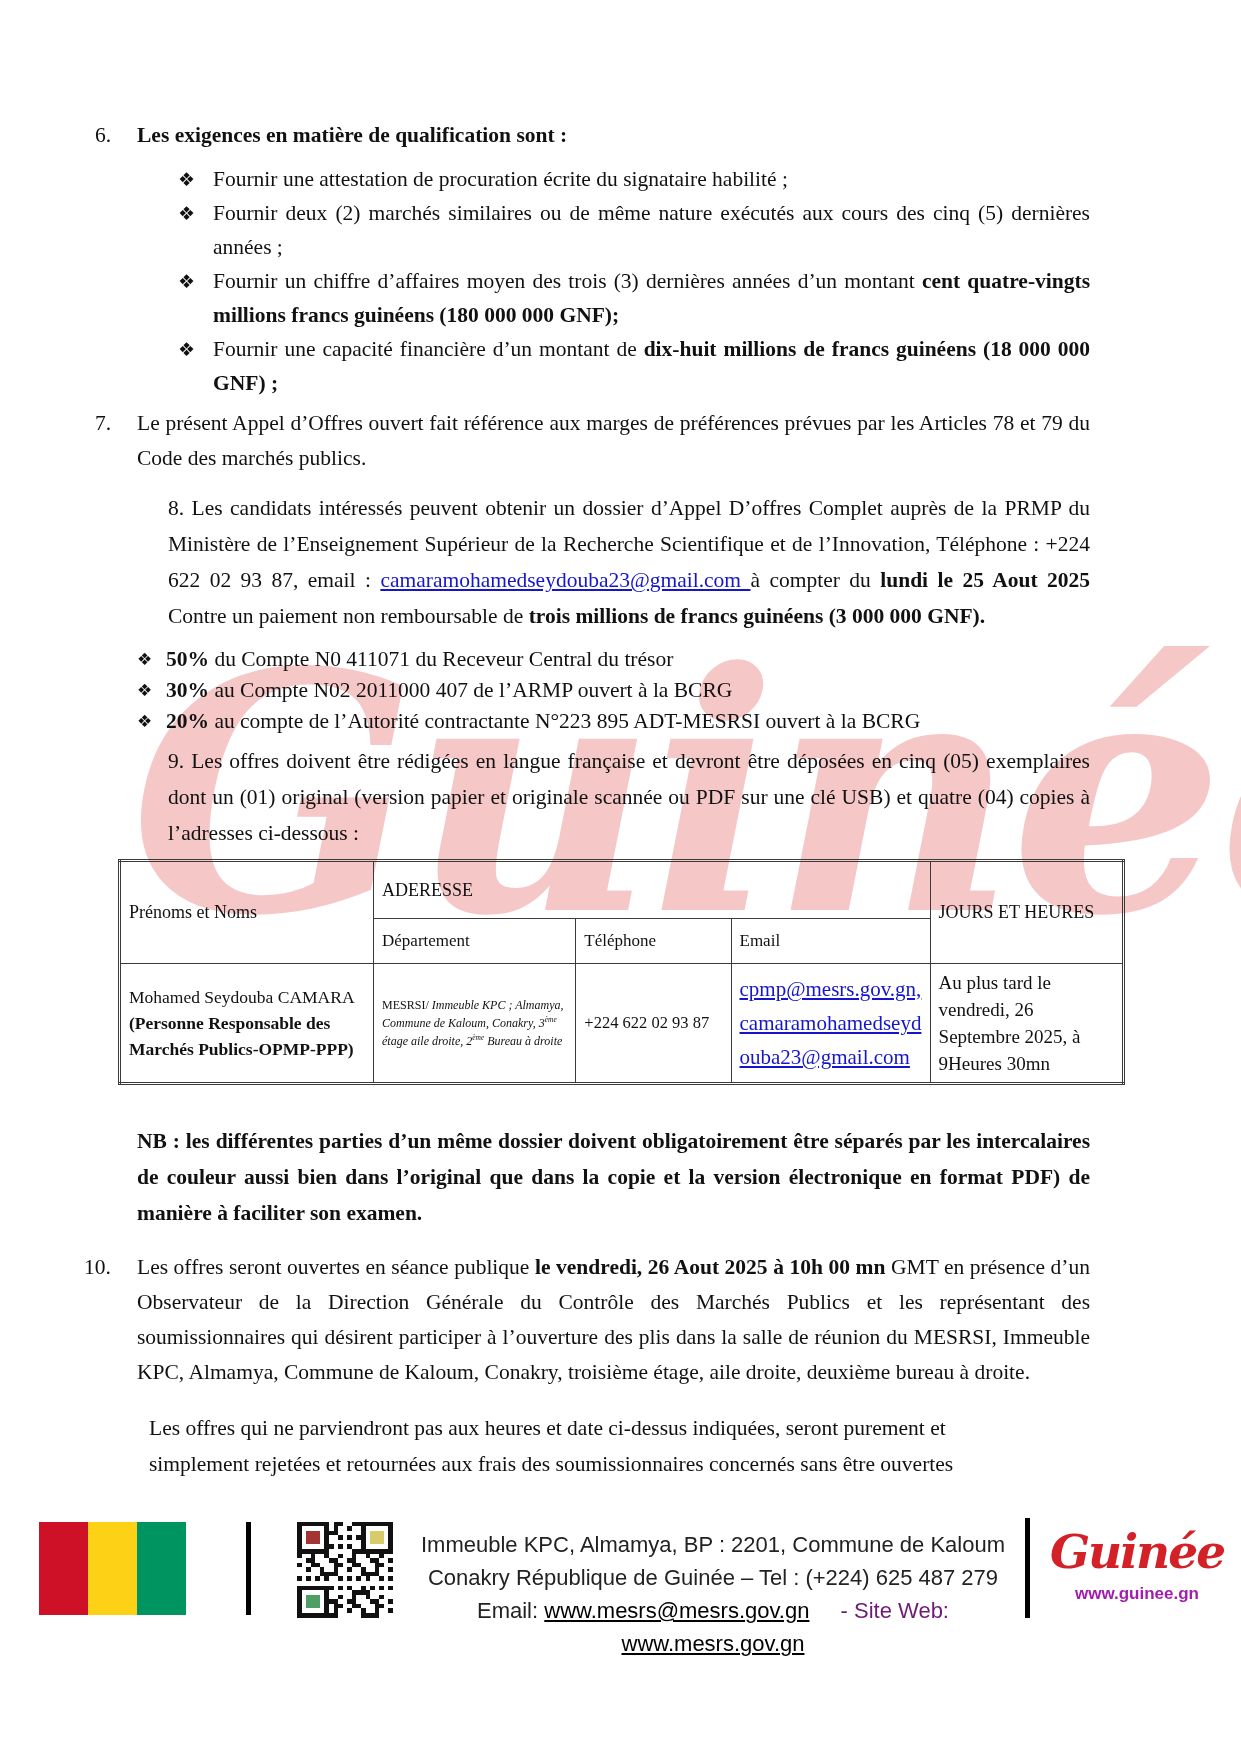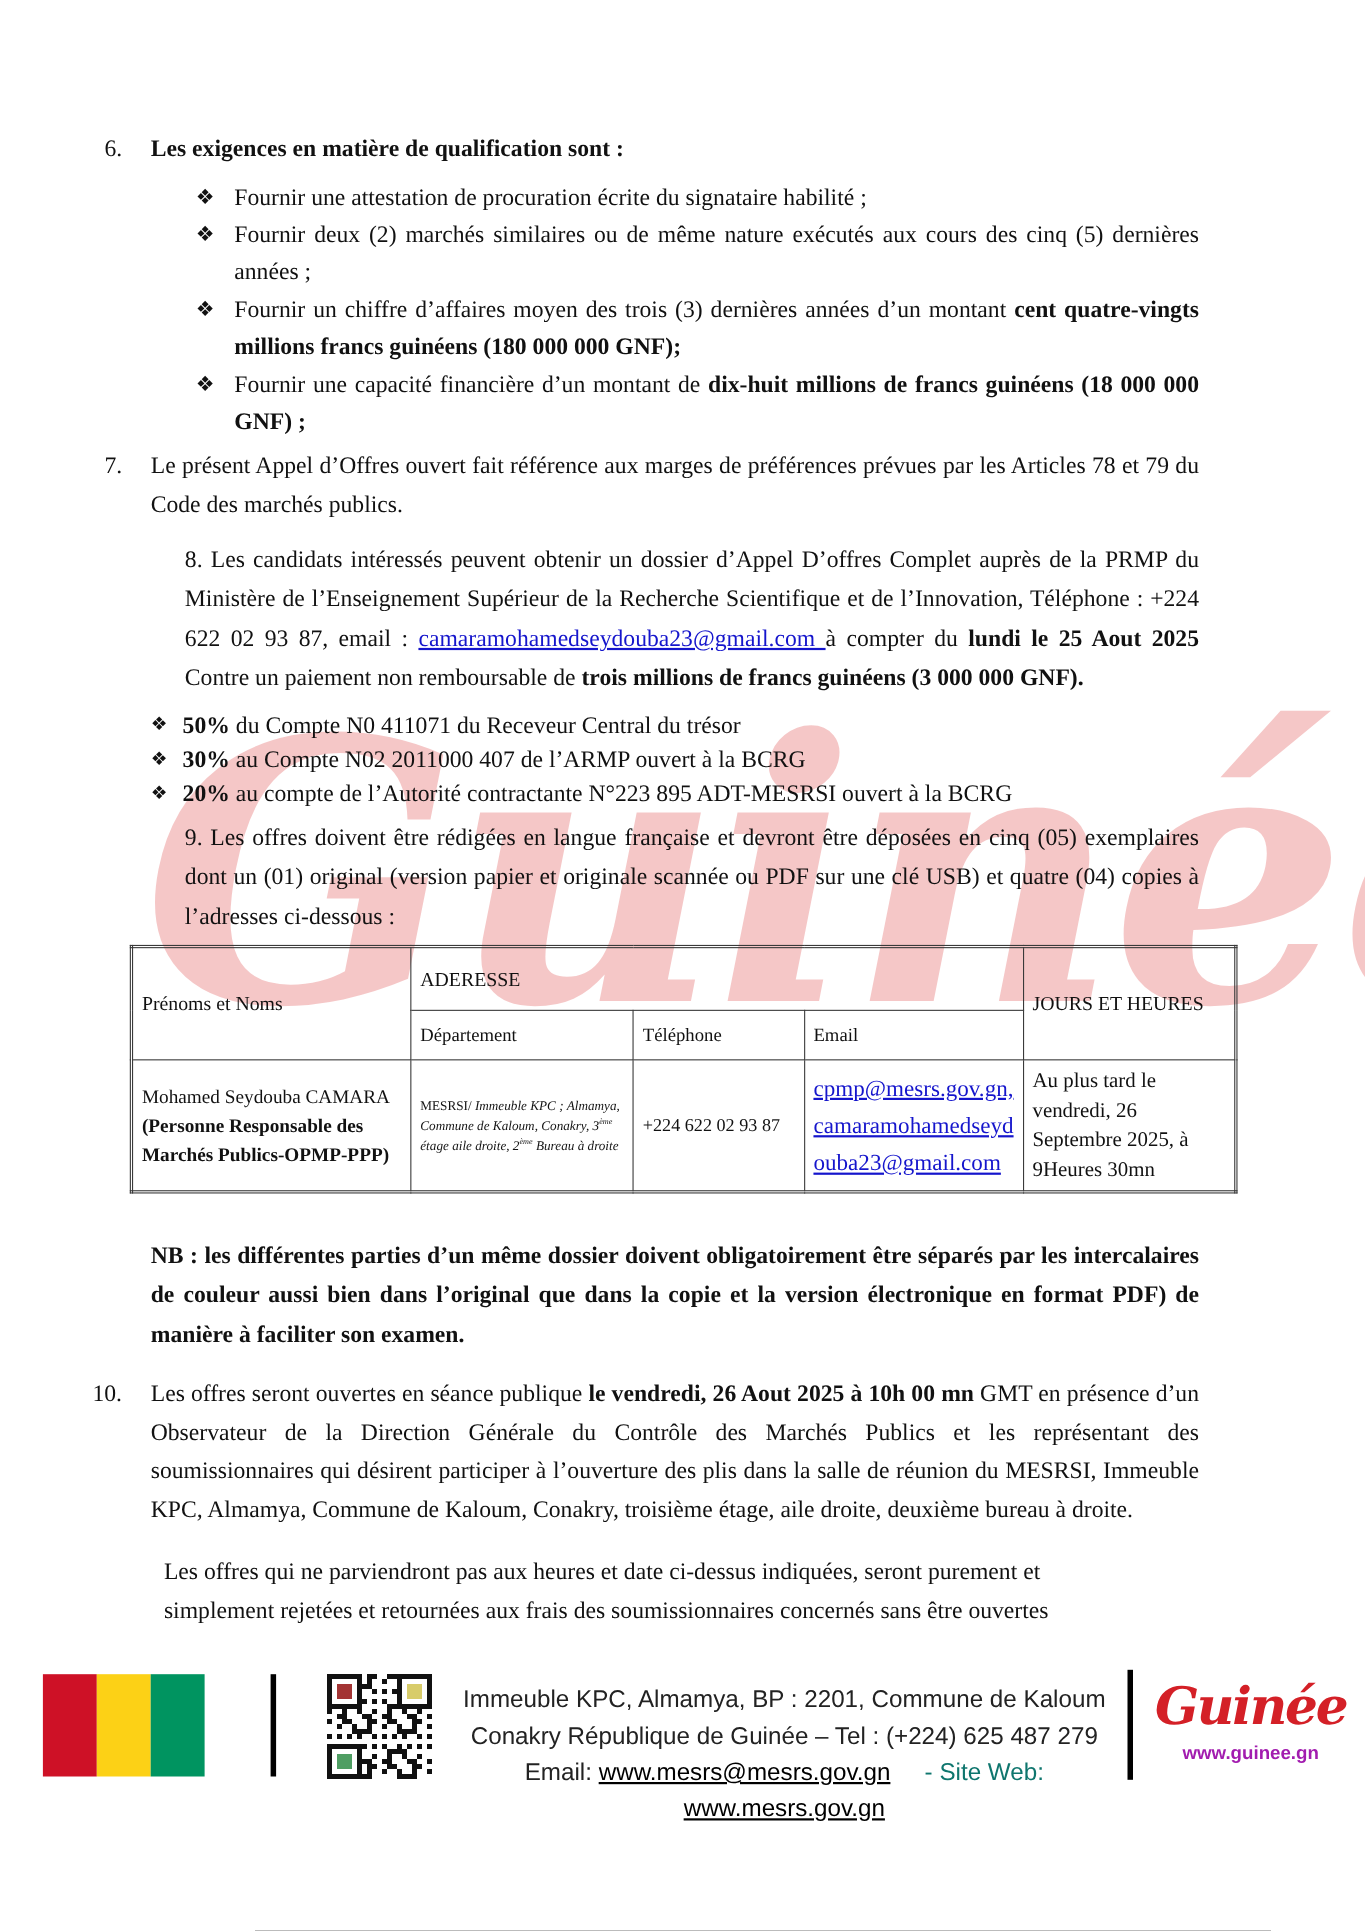--- a/index.html
+++ b/index.html
@@ -93,21 +93,21 @@
   .vbar1{left:246px;top:6px;height:93px;}
   .vbar2{left:1025px;top:2px;height:100px;}
   .qr{position:absolute;left:297px;top:4px;width:96px;height:99px;}
   .addr-block{
     position:absolute;left:408px;top:12px;width:610px;
     text-align:center;
     font-family:"Liberation Sans",sans-serif;
     font-size:22px;line-height:33px;color:#222;
   }
   .addr-block .flink{color:#000000;text-decoration:underline;}
-  .addr-block .fsep{color:#0f766e;text-decoration:none;margin-left:25px;}
+  .addr-block .fsep{color:#701a75;text-decoration:none;margin-left:25px;}
   .logo-block{position:absolute;left:1042px;top:8px;width:190px;text-align:center;}
   .logo-script{
     font-family:"DejaVu Serif",serif;
     font-style:italic;font-weight:bold;
     font-size:47px;line-height:56px;
     color:#d42027;letter-spacing:-2px;
   }
   .logo-url{font-family:"Liberation Sans",sans-serif;font-weight:bold;font-size:17px;color:#a21caf;margin-top:4px;}
 </style>
 </head>

